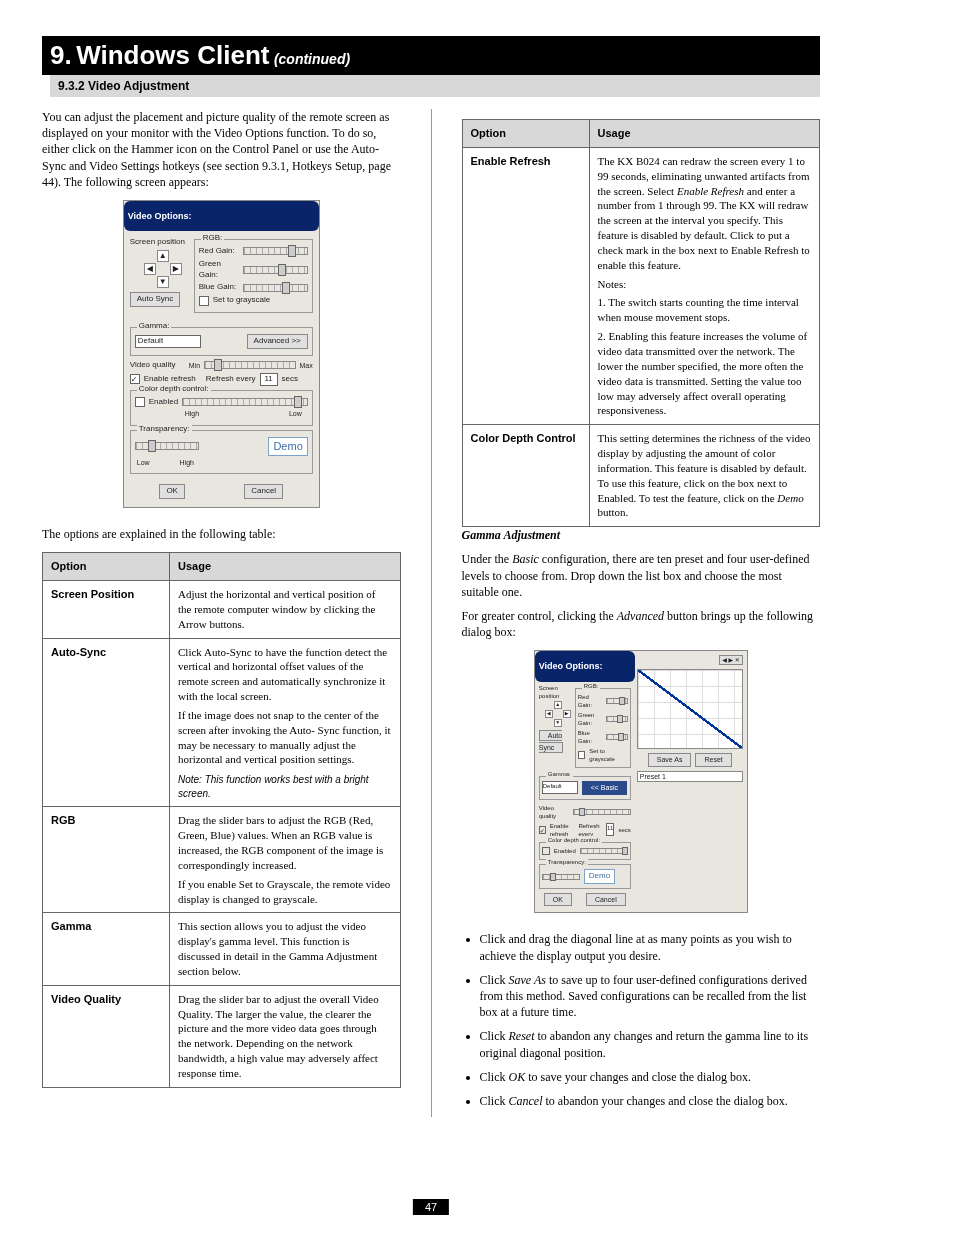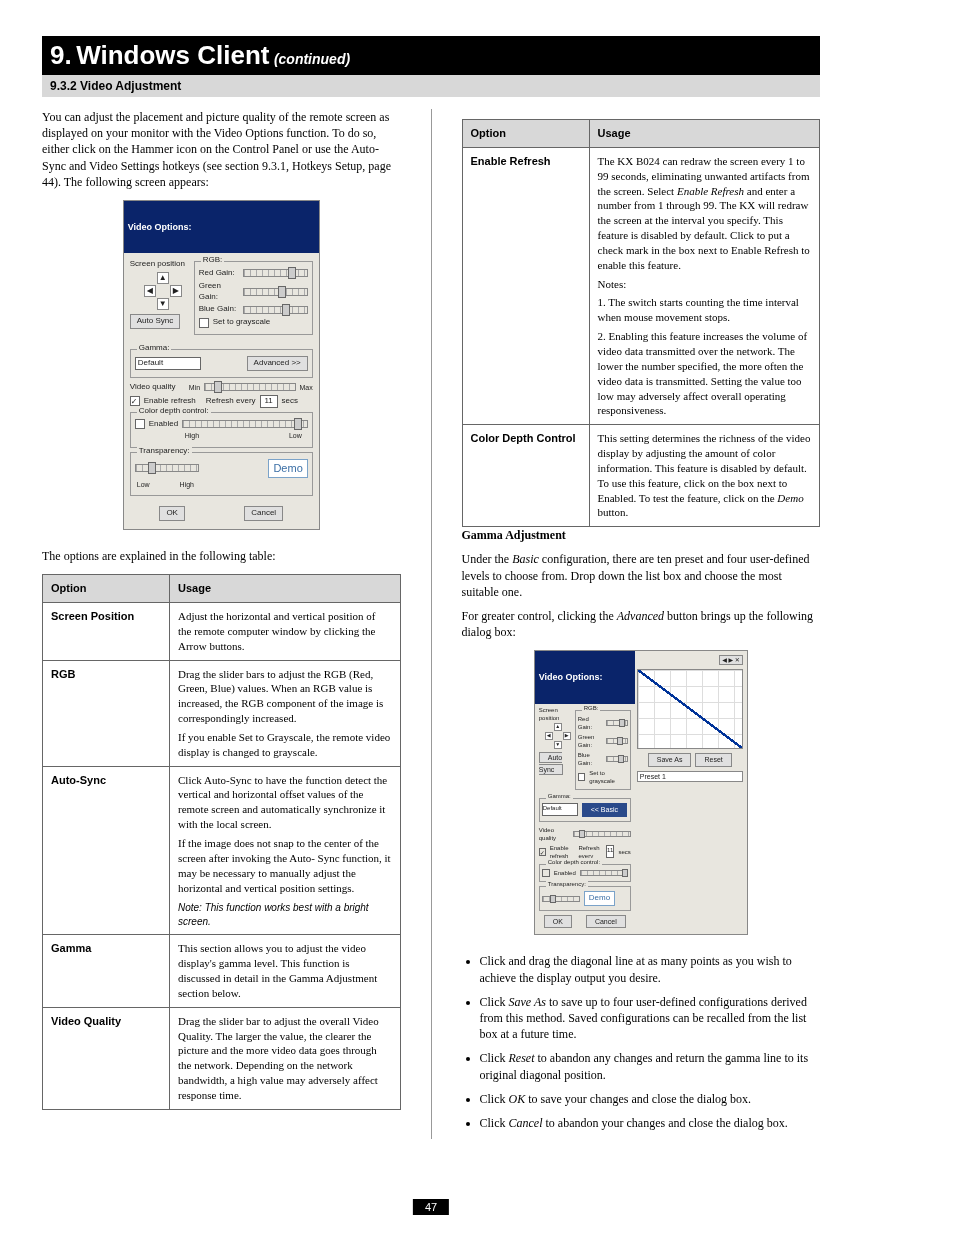--- a/index.html
+++ b/index.html
@@ -49,20 +49,21 @@
     font-weight: bold;
     font-size: 12px;
   }
   .subsub-bar {
     background: #d8d8d8;
     font-family: Arial, Helvetica, sans-serif;
     font-weight: bold;
     font-size: 12px;
     padding: 4px 8px;
     margin-bottom: 12px;
+    margin-left: 8px;
   }
   
   .columns {
     display: flex;
     gap: 30px;
   }
   .col {
     flex: 1 1 0;
     font-size: 12px;
     line-height: 1.35;
@@ -114,22 +115,23 @@
     background: #e8e6df;
     font-family: Tahoma, Arial, sans-serif;
     font-size: 9px;
     color: #222;
   }
   .mock1 { width: 195px; }
   .mock-titlebar {
     background: #0a246a;
     color: #fff;
     font-weight: bold;
-    padding: 20px 4px;
+    padding: 9px 4px;
     font-size: 9px;
+    border-radius: 6px;
   }
   .mock-section { padding: 4px 6px 2px 6px; }
   .fieldset {
     border: 1px solid #999;
     padding: 4px 4px 4px 4px;
     margin: 4px 0;
     position: relative;
   }
   .legend {
     position: absolute;
@@ -189,21 +191,21 @@
   }
   .tinybtn { background:#e0e0e0; border:1px solid #888; font-size:7px; padding:1px 8px; }
   .tinyselect { background:#fff; border:1px solid #888; font-size:7px; padding:0 2px; flex:1; }
   ul.bullets { padding-left: 18px; margin:6px 0; }
   ul.bullets li { margin-bottom: 8px; font-size: 12px; }
   .pagenum {
     position:absolute; bottom:20px; left:50%; transform:translateX(-50%);
     background:#000; color:#fff; font-family:Arial; font-size:11px;
     padding:2px 12px;
   }
-  .gamma-lead { margin-top: 30px; }
+  .gamma-lead { margin-top: 30px; font-style: italic; }
 </style>
 </head>
 <body>
 
 <div class="page">
 
   <div class="chapter">
     <span class="number">9.</span>
     <span class="title">Windows Client</span>
     <span class="cont">(continued)</span>
@@ -338,34 +340,34 @@
           </tr>
         </thead>
         <tbody id="left-tbody">
             <tr>
               <td class="k">Screen Position</td>
               <td>
                 <div>Adjust the horizontal and vertical position of the remote computer window by clicking the Arrow buttons.</div>
               </td>
             </tr>
             <tr>
-              <td class="k">RGB</td>
-              <td>
-                <div>Drag the slider bars to adjust the RGB (Red, Green, Blue) values. When an RGB value is increased, the RGB component of the image is correspondingly increased.</div>
-                <div style="height: 4px;"></div>
-                <div>If you enable Set to Grayscale, the remote video display is changed to grayscale.</div>
-              </td>
-            </tr>
-            <tr>
               <td class="k">Auto-Sync</td>
               <td>
                 <div>Click Auto-Sync to have the function detect the vertical and horizontal offset values of the remote screen and automatically synchronize it with the local screen.</div>
                 <div style="height: 4px;"></div>
                 <div>If the image does not snap to the center of the screen after invoking the Auto- Sync function, it may be necessary to manually adjust the horizontal and vertical position settings.</div>
                 <div class="note" style="margin-top: 6px;">Note: This function works best with a bright screen.</div>
+              </td>
+            </tr>
+            <tr>
+              <td class="k">RGB</td>
+              <td>
+                <div>Drag the slider bars to adjust the RGB (Red, Green, Blue) values. When an RGB value is increased, the RGB component of the image is correspondingly increased.</div>
+                <div style="height: 4px;"></div>
+                <div>If you enable Set to Grayscale, the remote video display is changed to grayscale.</div>
               </td>
             </tr>
             <tr>
               <td class="k">Gamma</td>
               <td>
                 <div>This section allows you to adjust the video display's gamma level. This function is discussed in detail in the Gamma Adjustment section below.</div>
               </td>
             </tr>
             <tr>
               <td class="k">Video Quality</td>

